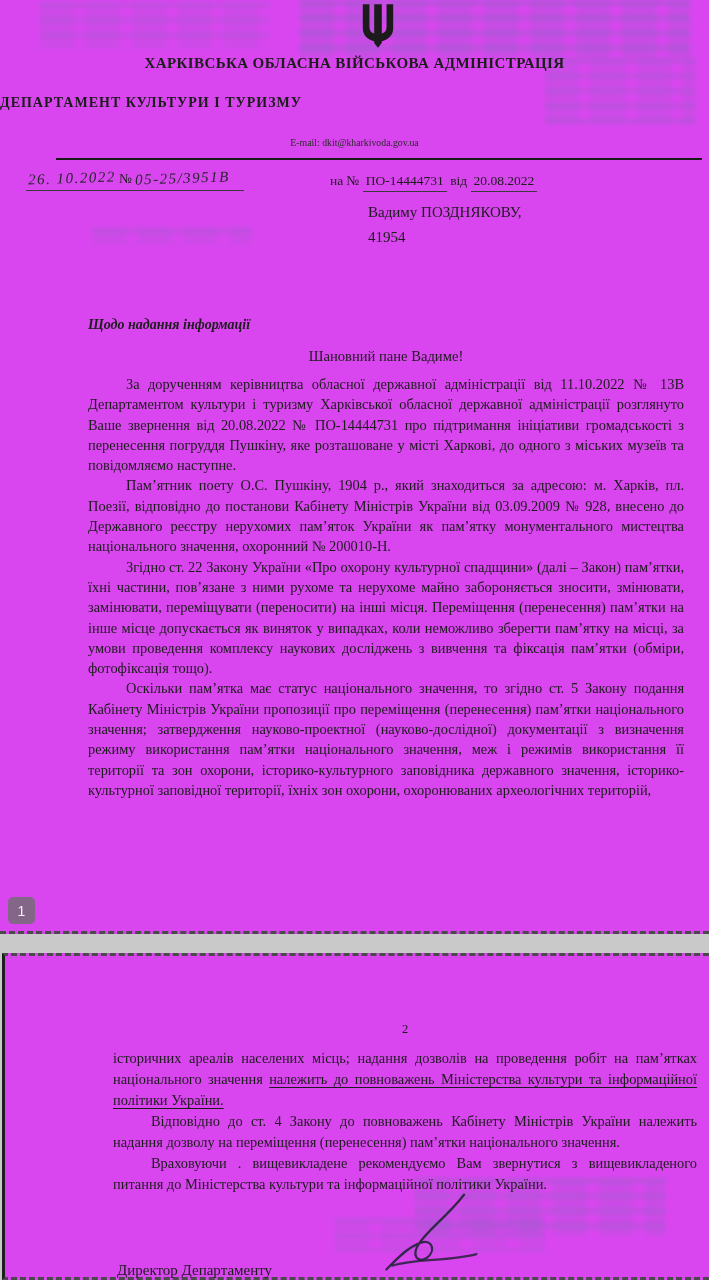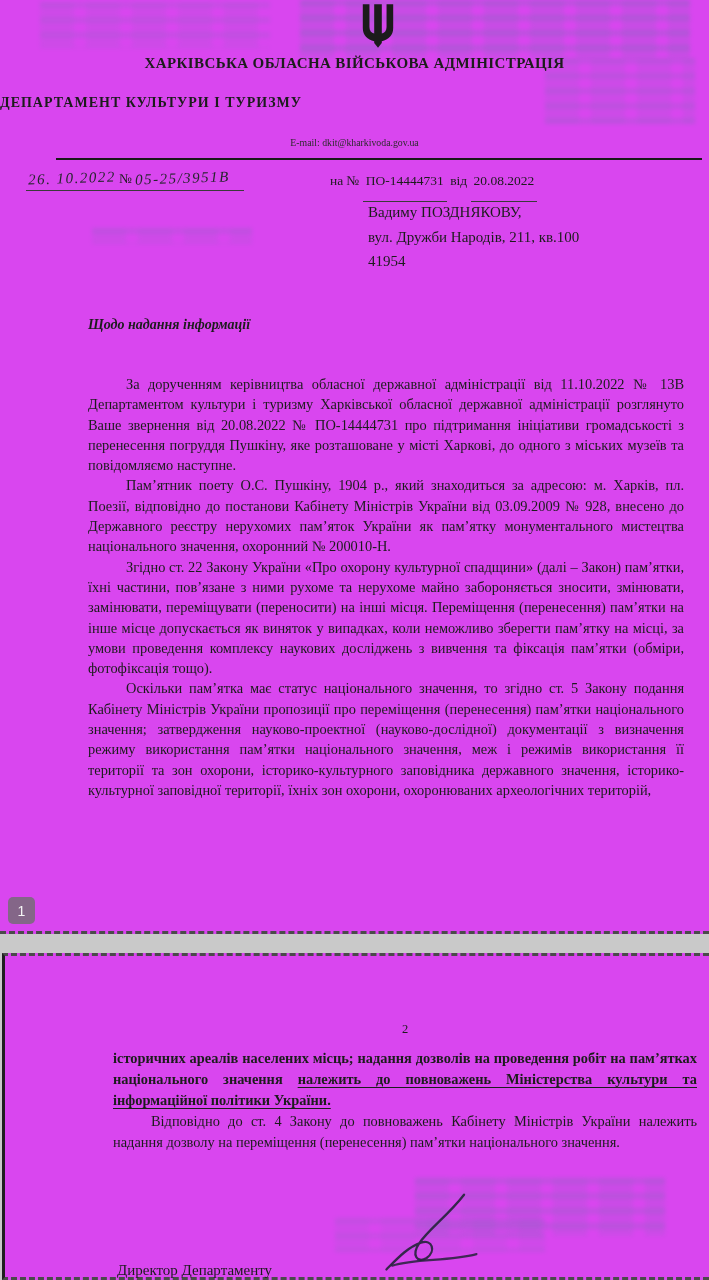--- a/index.html
+++ b/index.html
@@ -51,41 +51,41 @@
   .ref-left {
     position: absolute; left: 26px; top: 170px;
     font-size: 13.5px; border-bottom: 1px solid #3a3a3a; padding: 0 14px 3px 2px;
     white-space: nowrap;
   }
   .hand {
     display: inline-block; font-style: italic; font-size: 15px;
     letter-spacing: 1.5px; color: #26262e; transform: rotate(-2deg);
   }
   .ref-right { position: absolute; left: 330px; top: 173px; font-size: 13.5px; white-space: nowrap; }
-  .uline { display: inline-block; border-bottom: 1px solid #3a3a3a; padding: 0 3px 12px; }
+  .uline { display: inline-block; border-bottom: 1px solid #3a3a3a; padding: 0 3px 2px; }
   .recipient { position: absolute; left: 368px; top: 200px; font-size: 15px; line-height: 24.5px; }
   .subject { position: absolute; left: 88px; top: 317px; font-weight: bold; font-style: italic; font-size: 14px; }
   .salutation { position: absolute; left: 88px; top: 348px; width: 596px; text-align: center; font-size: 14.6px; }
   .body1 {
     position: absolute; left: 88px; top: 374px; width: 596px;
     font-size: 14.4px; line-height: 20.3px; text-align: justify;
   }
   .body1 p, .body2 p { margin: 0; text-indent: 38px; }
   .badge {
     position: absolute; left: 8px; top: 897px; width: 27px; height: 27px;
     background: rgba(110,110,110,.8); border-radius: 5px;
     color: #f5f5f5; font-family: "Liberation Sans", sans-serif; font-size: 14px;
     display: flex; align-items: center; justify-content: center;
   }
   .pagenum { position: absolute; left: 108px; top: 66px; width: 584px; text-align: center; font-size: 12.5px; }
   .body2 {
     position: absolute; left: 108px; top: 92px; width: 584px;
     font-size: 14.4px; line-height: 21px; text-align: justify;
   }
-  .body2 p.no-indent { text-indent: 0; font-weight: bold; }
+  .body2 p.no-indent { text-indent: 0; }
   .u { text-decoration: underline; text-underline-offset: 3px; }
   .signature-svg { position: absolute; left: 368px; top: 232px; width: 115px; height: 92px; }
   .sigrow {
     position: absolute; left: 112px; right: 66px; top: 306px;
     display: flex; justify-content: space-between; font-size: 15px; flex-direction: column;
   }
 </style>
 </head>
 <body>
 
@@ -115,25 +115,25 @@
 
   <div class="ref-right">
     <span>на №</span>
     <span class="uline">ПО-14444731</span>
     <span>від</span>
     <span class="uline">20.08.2022</span>
   </div>
 
   <div class="recipient">
     <div>Вадиму ПОЗДНЯКОВУ,</div>
-    <div>вул. Дружби Народів, 211, кв.100</div>
     <div>41954</div>
   </div>
 
   <div class="subject">Щодо надання інформації</div>
+  <div class="salutation">Шановний пане Вадиме!</div>
 
   <div class="body1">
     <p>За дорученням керівництва обласної державної адміністрації від 11.10.2022 № 13В Департаментом культури і туризму Харківської обласної державної адміністрації розглянуто Ваше звернення від 20.08.2022 № ПО-14444731 про підтримання ініціативи громадськості з перенесення погруддя Пушкіну, яке розташоване у місті Харкові, до одного з міських музеїв та повідомляємо наступне.</p>
     <p>Пам’ятник поету О.С. Пушкіну, 1904 р., який знаходиться за адресою: м. Харків, пл. Поезії, відповідно до постанови Кабінету Міністрів України від 03.09.2009 № 928, внесено до Державного реєстру нерухомих пам’яток України як пам’ятку монументального мистецтва національного значення, охоронний № 200010-Н.</p>
     <p>Згідно ст. 22 Закону України «Про охорону культурної спадщини» (далі – Закон) пам’ятки, їхні частини, пов’язане з ними рухоме та нерухоме майно забороняється зносити, змінювати, замінювати, переміщувати (переносити) на інші місця. Переміщення (перенесення) пам’ятки на інше місце допускається як виняток у випадках, коли неможливо зберегти пам’ятку на місці, за умови проведення комплексу наукових досліджень з вивчення та фіксація пам’ятки (обміри, фотофіксація тощо).</p>
     <p>Оскільки пам’ятка має статус національного значення, то згідно ст. 5 Закону подання Кабінету Міністрів України пропозиції про переміщення (перенесення) пам’ятки національного значення; затвердження науково-проектної (науково-дослідної) документації з визначення режиму використання пам’ятки національного значення, меж і режимів використання її території та зон охорони, історико-культурного заповідника державного значення, історико-культурної заповідної території, їхніх зон охорони, охоронюваних археологічних територій,</p>
   </div>
 
   <div class="badge">1</div>
 </div>
@@ -141,20 +141,21 @@
 <div class="page" id="page2">
 
   <div class="smudge" style="left:410px; top:222px; width:250px; height:58px; opacity:.45;"></div>
   <div class="smudge" style="left:330px; top:262px; width:210px; height:34px; opacity:.3;"></div>
 
   <div class="pagenum">2</div>
 
   <div class="body2">
     <p class="no-indent"><span>історичних ареалів населених місць; надання дозволів на проведення робіт на пам’ятках національного значення </span><span class="u">належить до повноважень Міністерства культури та інформаційної політики України.</span></p>
     <p>Відповідно до ст. 4 Закону до повноважень Кабінету Міністрів України належить надання дозволу на переміщення (перенесення) пам’ятки національного значення.</p>
+    <p>Враховуючи . вищевикладене рекомендуємо Вам звернутися з вищевикладеного питання до Міністерства культури та інформаційної політики України.</p>
   </div>
 
   <svg class="signature-svg" viewBox="0 0 120 90" aria-hidden="true">
     <path d="M95 4 C78 26 58 40 48 55 C40 67 46 76 56 70 C66 63 62 50 50 54 C36 59 26 70 14 82" fill="none" stroke="#23233a" stroke-width="2.4" stroke-linecap="round" opacity=".9"></path>
     <path d="M20 78 C45 70 78 74 108 66" fill="none" stroke="#23233a" stroke-width="2.2" stroke-linecap="round" opacity=".85"></path>
   </svg>
 
   <div class="sigrow">
     <span>Директор Департаменту</span>
     <span>Едуард ПАВЛЕНКО</span>

